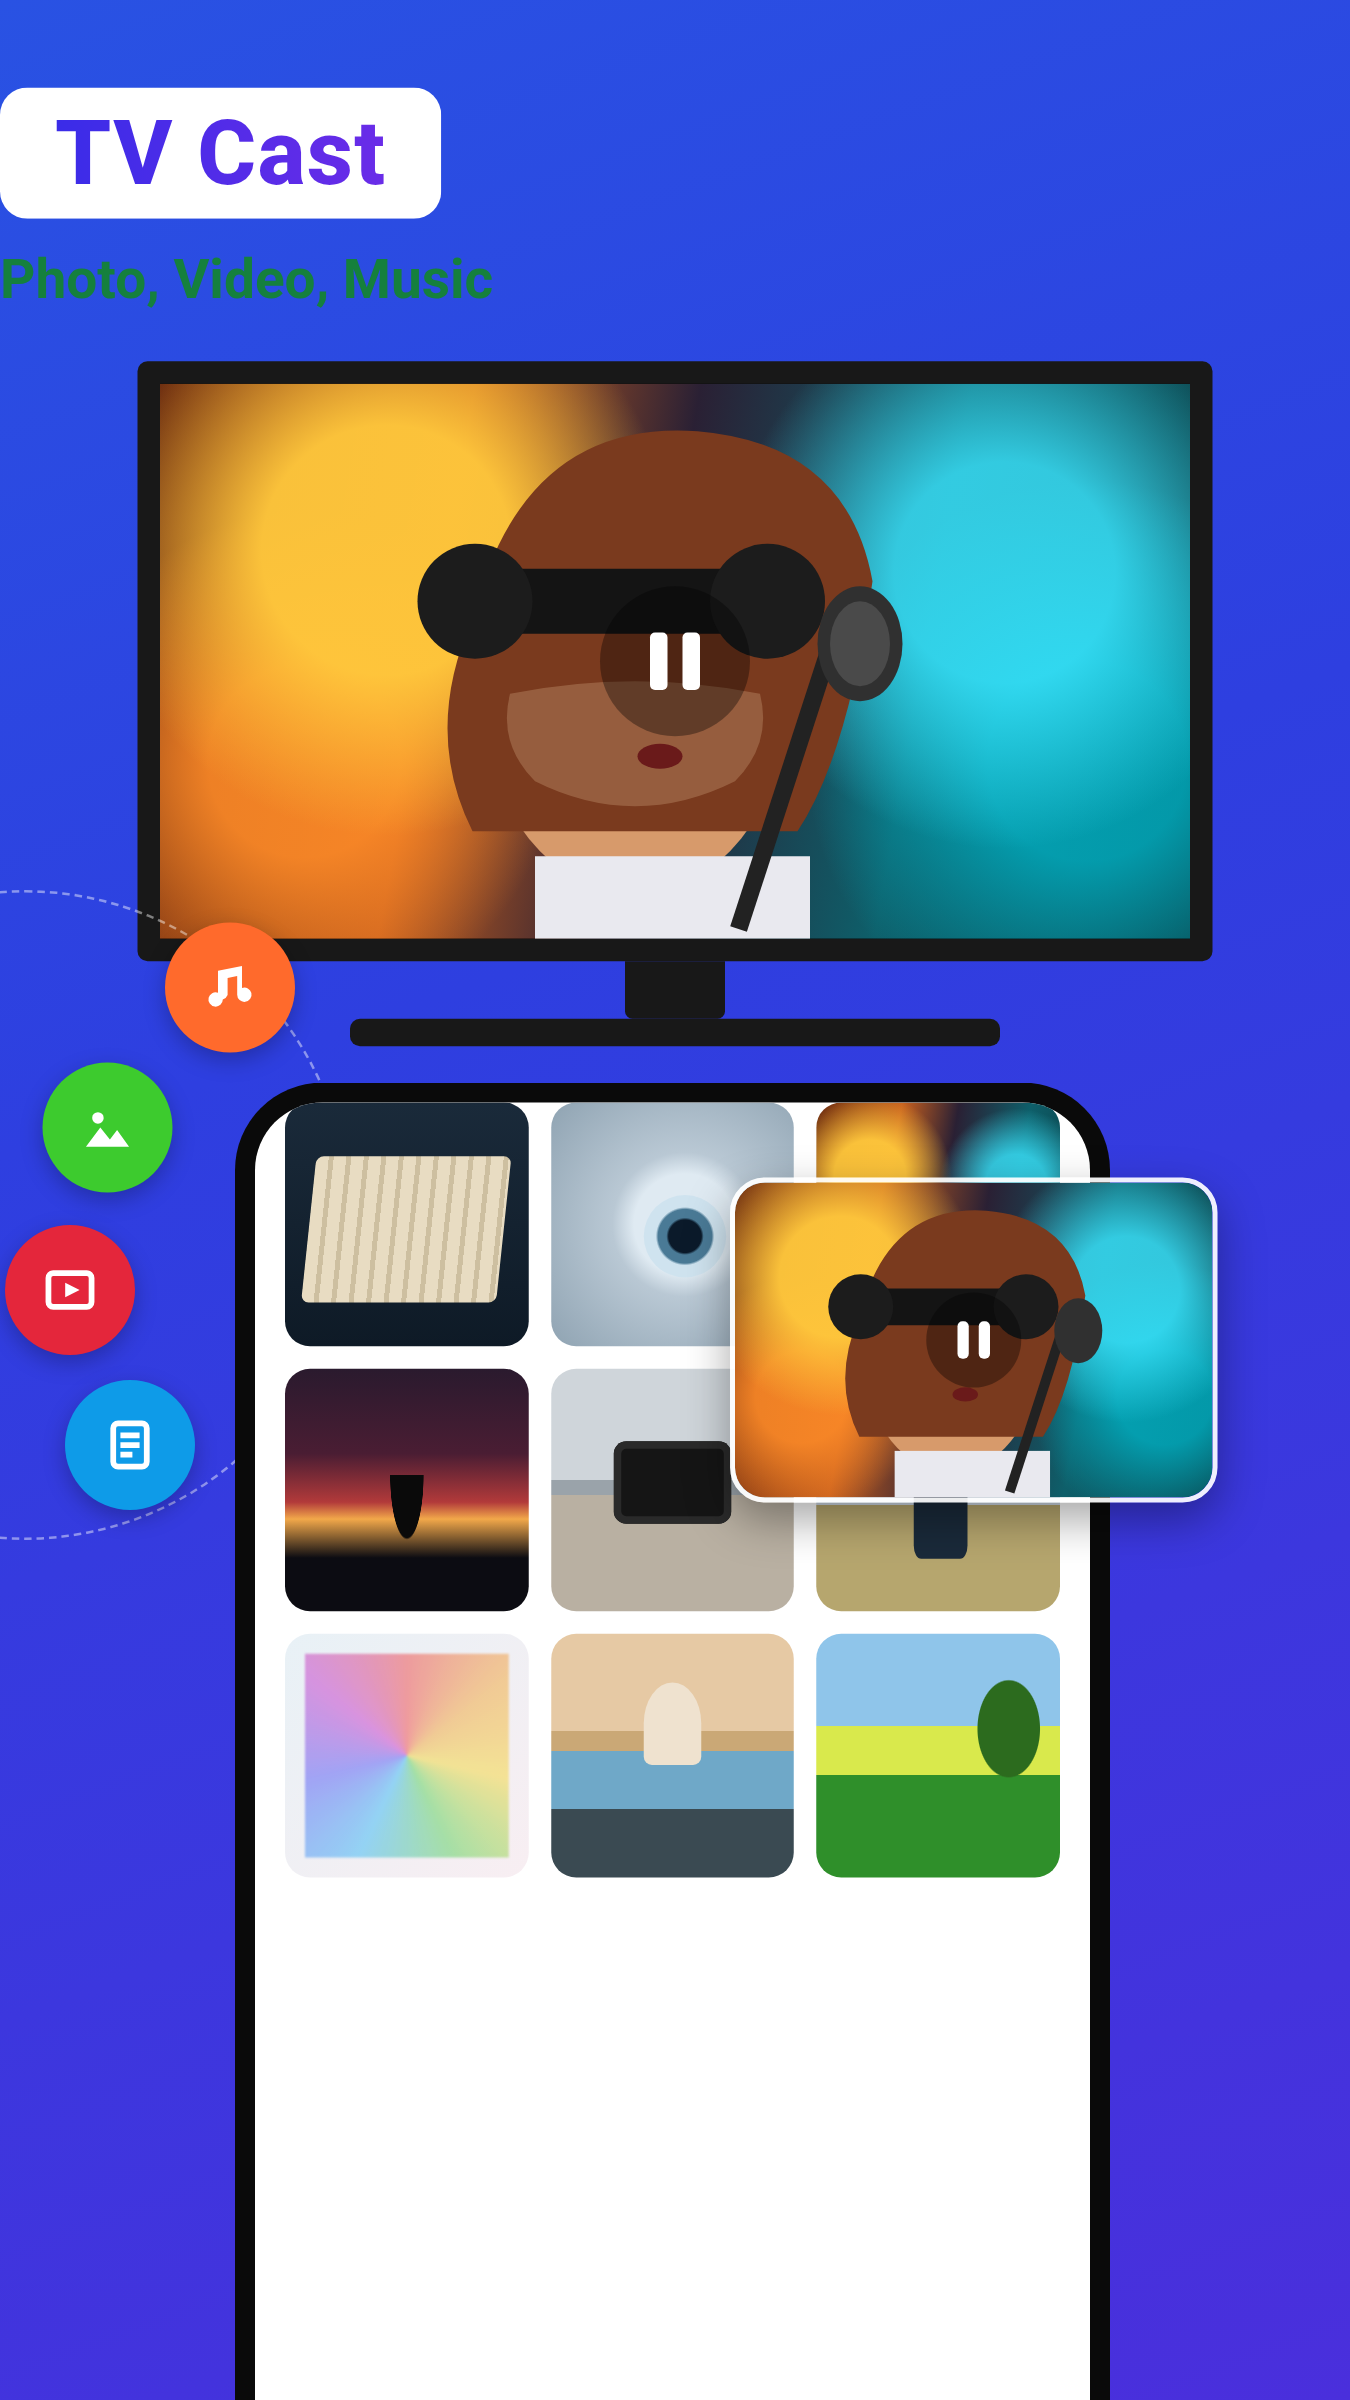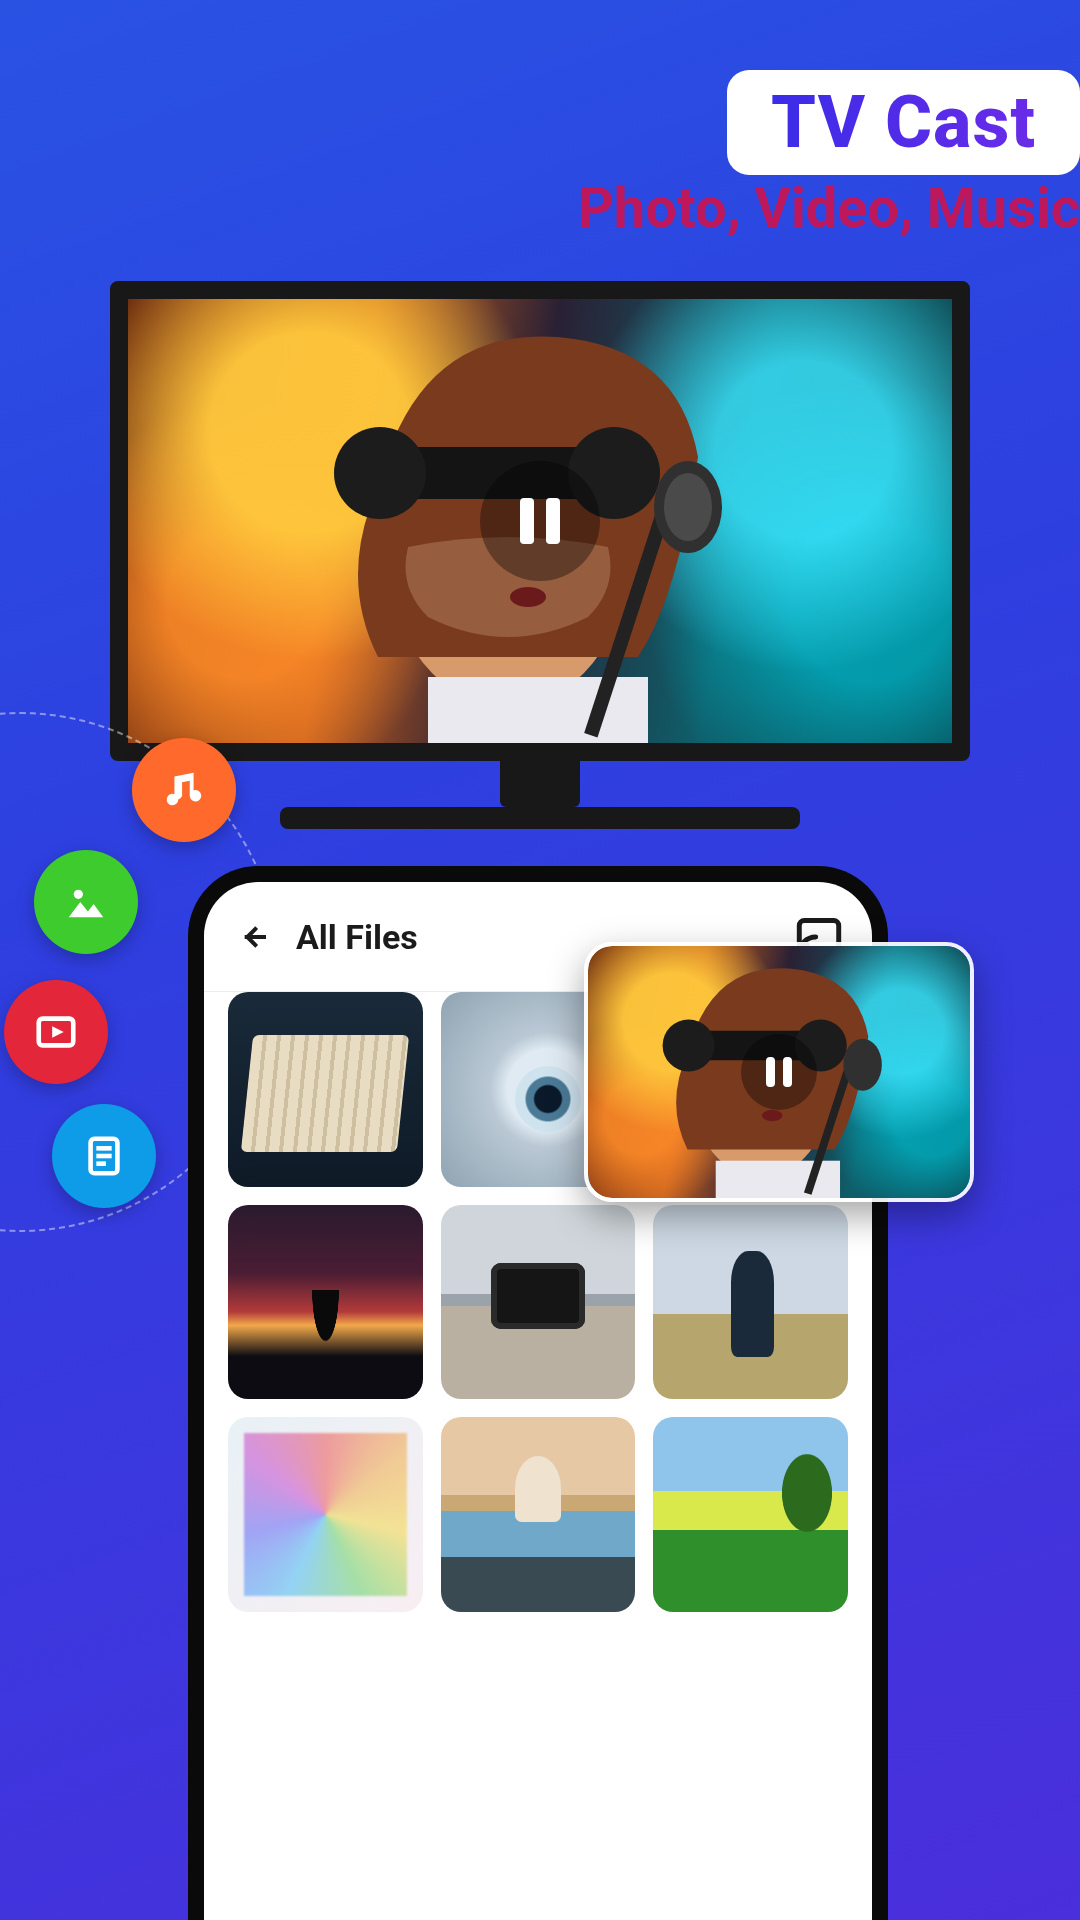--- a/index.html
+++ b/index.html
@@ -6,42 +6,43 @@
   body {
     width: 1080px;
     height: 1920px;
     background: linear-gradient(160deg, #2952E3 0%, #2E3FE0 40%, #4A2FDC 100%);
     font-family: -apple-system, "Segoe UI", Roboto, Arial, sans-serif;
     overflow: hidden;
     position: relative;
   }
 
   
-  .header { text-align: right; padding-top: 70px; }
+  .header { text-align: left; padding-top: 70px; }
   .badge {
     display: inline-block;
     background: #fff;
     border-radius: 22px;
     padding: 10px 44px;
     font-size: 72px;
     font-weight: 800;
     letter-spacing: 1px;
     background-clip: padding-box;
   }
   .badge span {
     background: linear-gradient(90deg, #3A2CE8 0%, #6A2CE8 100%);
     -webkit-background-clip: text;
     -webkit-text-fill-color: transparent;
     background-clip: text;
     color: transparent;
   }
   .subtitle {
-    color: #be185d;
-    font-size: 56px;
+    color: #15803d;
+    font-size: 44px;
     font-weight: 700;
+    margin-top: 22px;
   }
 
   
   .tv {
     width: 860px;
     margin: 40px auto 0;
     position: relative;
   }
   .tv-screen {
     width: 100%;
@@ -230,36 +231,20 @@
     <svg viewBox="0 0 24 24">
         <rect x="5" y="3" width="14" height="18" rx="2" fill="none" stroke="#fff" stroke-width="2.4"></rect>
         <line x1="8" y1="8" x2="16" y2="8" stroke="#fff" stroke-width="2.4"></line>
         <line x1="8" y1="12" x2="16" y2="12" stroke="#fff" stroke-width="2.4"></line>
         <line x1="8" y1="16" x2="13" y2="16" stroke="#fff" stroke-width="2.4"></line>
       </svg>
   </div>
 </div>
 
 <div class="phone">
-  <div class="phone-top">
-    <div class="back-btn">
-      <svg viewBox="0 0 24 24">
-          <path d="M14 5l-7 7 7 7M5 12h16"></path>
-        </svg>
-    </div>
-    <div class="top-title">All Files</div>
-    <div class="cast-btn">
-      <svg viewBox="0 0 28 24">
-        <rect x="2" y="2" width="24" height="18" rx="3"></rect>
-        <path d="M2 22a10 10 0 0 1 10-10" stroke-linecap="round"></path>
-        <path d="M2 22a5 5 0 0 1 5-5" stroke-linecap="round"></path>
-        <circle cx="3.5" cy="20.5" r="1.8" fill="#1b1b1b" stroke="none"></circle>
-      </svg>
-    </div>
-  </div>
 
 
   <div class="grid">
     <div class="tile t1"></div>
     <div class="tile t2"></div>
     <div class="tile t3"></div>
     <div class="tile t4"></div>
     <div class="tile t5"></div>
     <div class="tile t6"></div>
     <div class="tile t7"></div>

